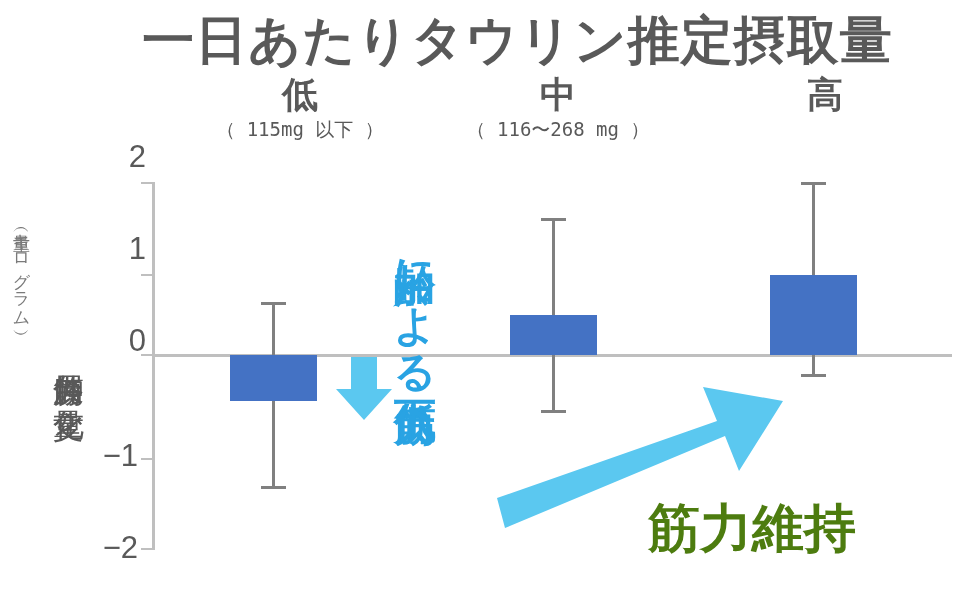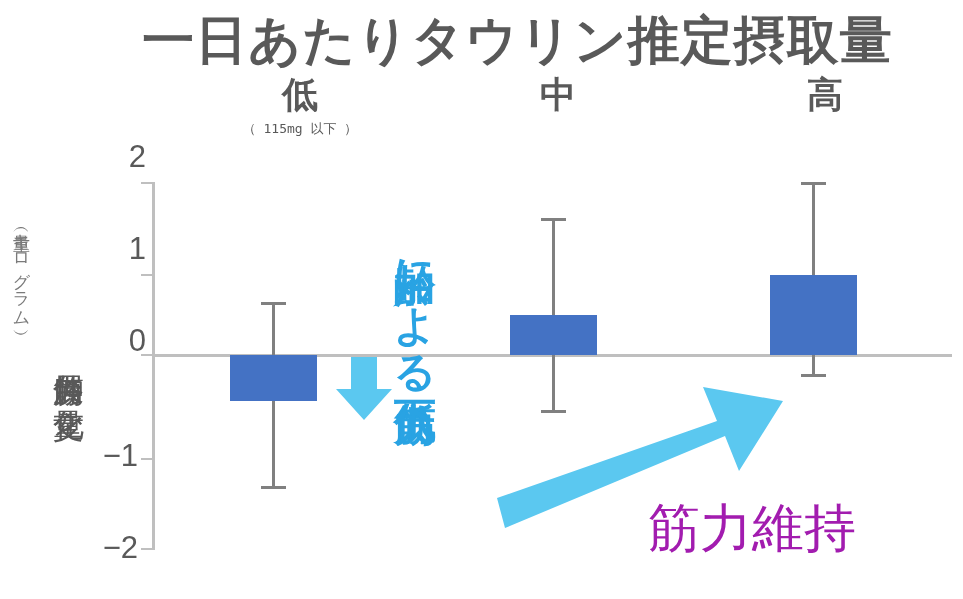--- a/index.html
+++ b/index.html
@@ -39,21 +39,21 @@
     text-align: center;
     color: #595959;
   }
   .group-head .g-name {
     font-size: 36px;
     font-weight: 700;
     line-height: 42px;
     display: block;
   }
   .group-head .g-range {
-    font-size: 13px;
+    font-size: 19px;
     font-weight: 400;
     line-height: 26px;
     display: block;
     font-family: "DejaVu Sans Mono", monospace;
     letter-spacing: 0px;
   }
   #group-head-0 { left: 172px; top: 74px; width: 256px; }
   #group-head-1 { left: 430px; top: 74px; width: 256px; }
   #group-head-2 { left: 690px; top: 74px; width: 270px; }
 
@@ -172,40 +172,41 @@
     position: absolute;
     left: 495px;
     top: 385px;
     width: 290px;
     height: 145px;
   }
   .anno-maintain-text {
     position: absolute;
     left: 648px;
     top: 498px;
-    color: #a21caf;
+    color: #4d7c0f;
     font-size: 52px;
-    font-weight: 400;
+    font-weight: 700;
     line-height: 60px;
     white-space: nowrap;
   }
 </style>
 </head>
 <body>
 
 <div id="stage">
 
   <div class="chart-title">一日あたりタウリン推定摂取量</div>
 
   <div class="group-head" id="group-head-0">
     <span class="g-name">低</span>
     <span class="g-range">（ 115mg 以下 ）</span>
   </div>
   <div class="group-head" id="group-head-1">
     <span class="g-name">中</span>
+    <span class="g-range">（ 116〜268 mg ）</span>
   </div>
   <div class="group-head" id="group-head-2">
     <span class="g-name">高</span>
   </div>
 
   <div class="y-axis-label">膝伸展筋力 変化量</div>
   <div class="y-axis-sublabel">（重量キログラム）</div>
 
   <div class="tick-label" style="left:92px; top:139px;">2</div>
   <div class="tick-label" style="left:92px; top:231px;">1</div>

